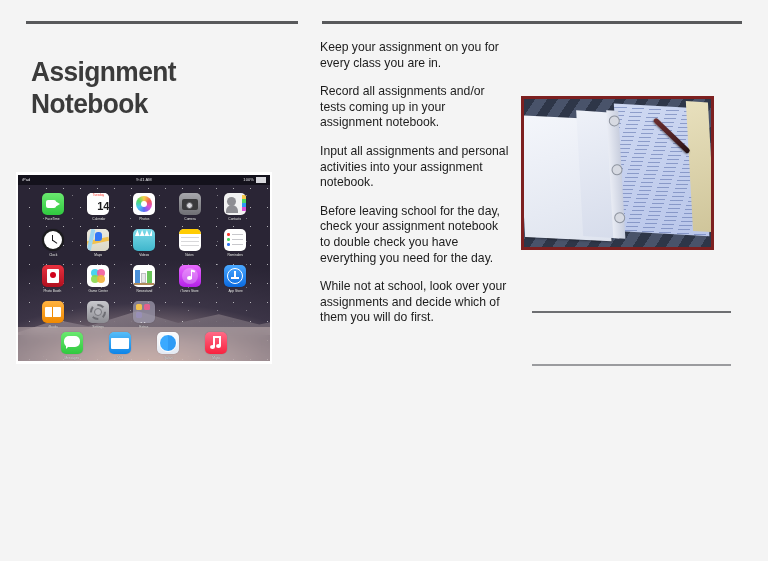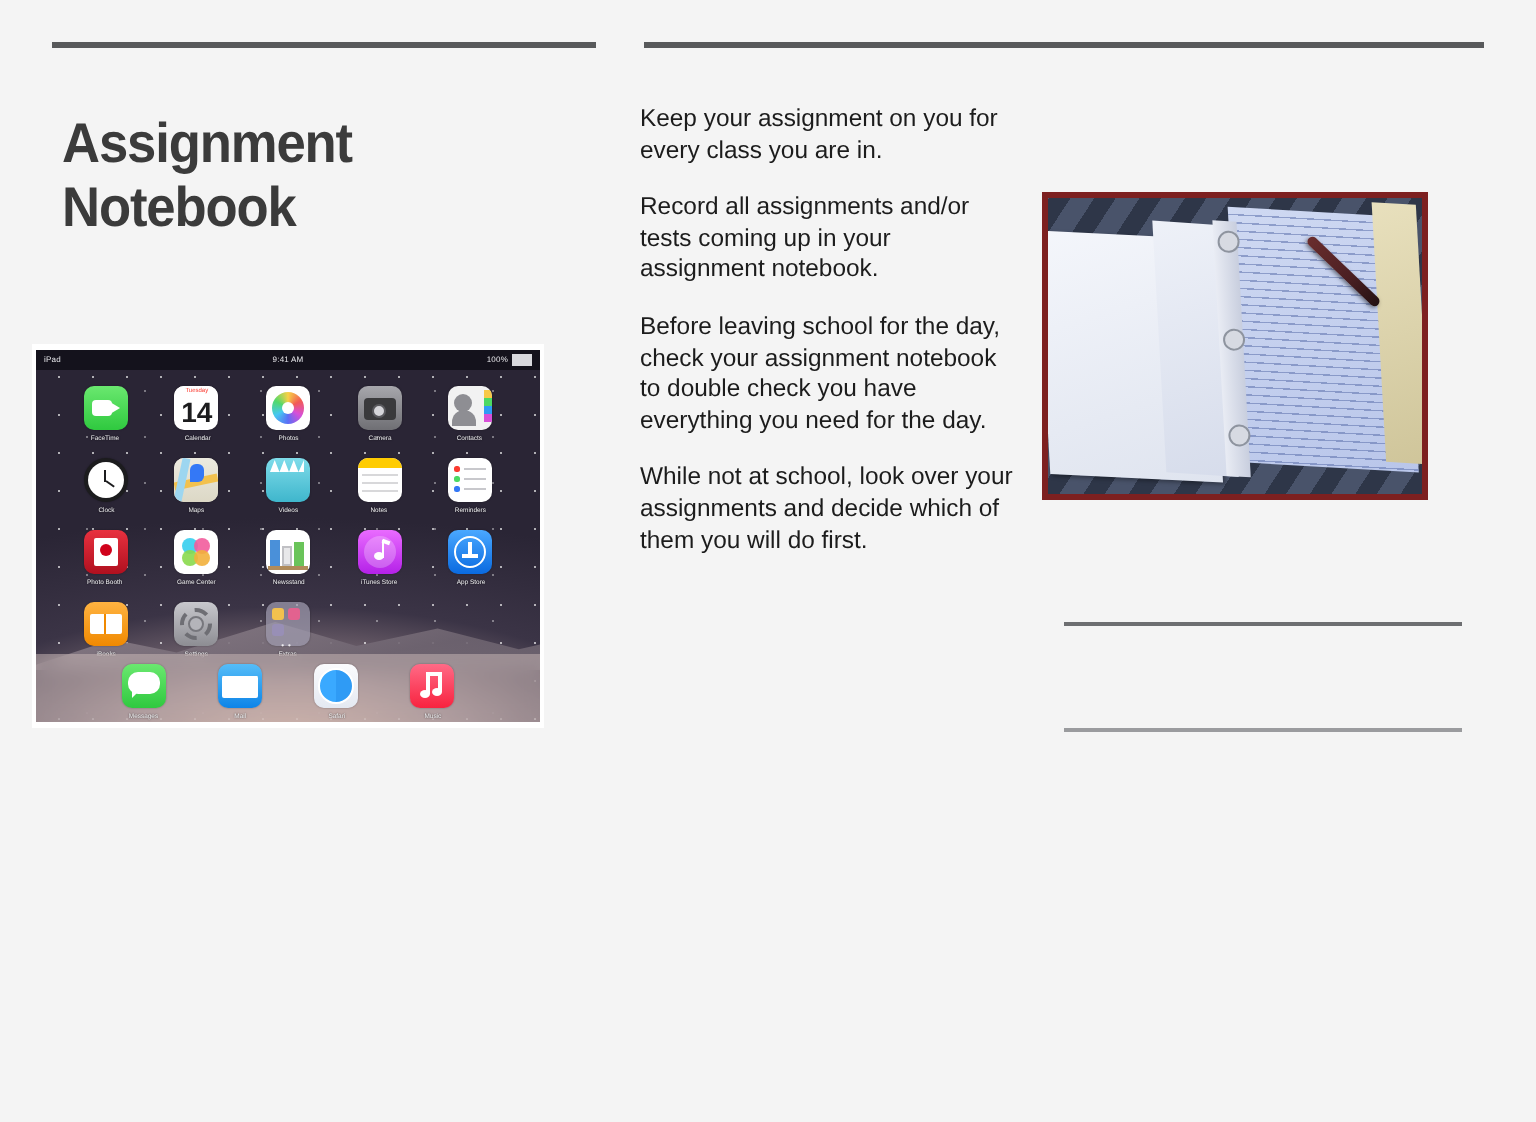--- a/index.html
+++ b/index.html
@@ -177,21 +177,21 @@
     text-align: center;
     font-size: 4px;
     color: rgba(255,255,255,.85);
     letter-spacing: 2px;
   }
 
   
   .text-col {
     position: absolute;
     left: 320px;
-    top: 52px;
+    top: 40px;
     width: 190px;
   }
   .para {
     font-size: 12.2px;
     line-height: 15.6px;
     color: #1c1c1c;
     margin: 0 0 13px 0;
   }
 
   
@@ -339,21 +339,21 @@
           <div class="app">
             <div class="app-icon" style="background: linear-gradient(rgb(106, 232, 111), rgb(47, 201, 63));">
               <div style="position:absolute;left:4px;top:7px;width:10px;height:8px;background:#fff;border-radius:2px"></div>
               <div style="position:absolute;left:13px;top:8px;width:0;height:0;border-top:3px solid transparent;border-bottom:3px solid transparent;border-left:5px solid #fff"></div>
             </div>
             <div class="app-label">FaceTime</div>
           </div>
           <div class="app">
             <div class="app-icon" style="background: rgb(255, 255, 255);">
               <div style="position:absolute;left:0;top:0;right:0;height:5px;background:#fff;color:#fb3b30;font-size:3px;text-align:center;line-height:5px">Tuesday</div>
-              <div style="position:absolute;left:0;top:5px;right:0;bottom:0;color:#1c1c1e;font-size:14px;font-weight:bold;text-align:center;line-height:16px">14</div>
+              <div style="position:absolute;left:0;top:5px;right:0;bottom:0;color:#1c1c1e;font-size:11px;font-weight:bold;text-align:right;line-height:16px">14</div>
             </div>
             <div class="app-label">Calendar</div>
           </div>
           <div class="app">
             <div class="app-icon" style="background: rgb(255, 255, 255);">
               <div style="position:absolute;inset:3px;border-radius:50%;background:conic-gradient(#f7d046,#f25c54,#d84fd8,#5b6ef5,#46c8f0,#52d96a,#f7d046)"></div>
               <div style="position:absolute;inset:8px;border-radius:50%;background:#fff"></div>
             </div>
             <div class="app-label">Photos</div>
           </div>
@@ -520,20 +520,21 @@
             </div>
             <div class="app-label">Music</div>
           </div>
         </div>
     </div>
   </div>
 
   <div class="text-col">
       <p class="para">Keep your assignment on you for every class you are in.</p>
       <p class="para">Record all assignments and/or tests coming up in your assignment notebook.</p>
+      <p class="para">Input all assignments and personal activities into your assignment notebook.</p>
       <p class="para">Before leaving school for the day, check your assignment notebook to double check you have everything you need for the day.</p>
       <p class="para">While not at school, look over your assignments and decide which of them you will do first.</p>
     </div>
 
   <div class="photo">
     <div class="photo-bg"></div>
     <div class="binder">
       <div class="page-left"></div>
       <div class="page-left2"></div>
       <div class="page-right">

